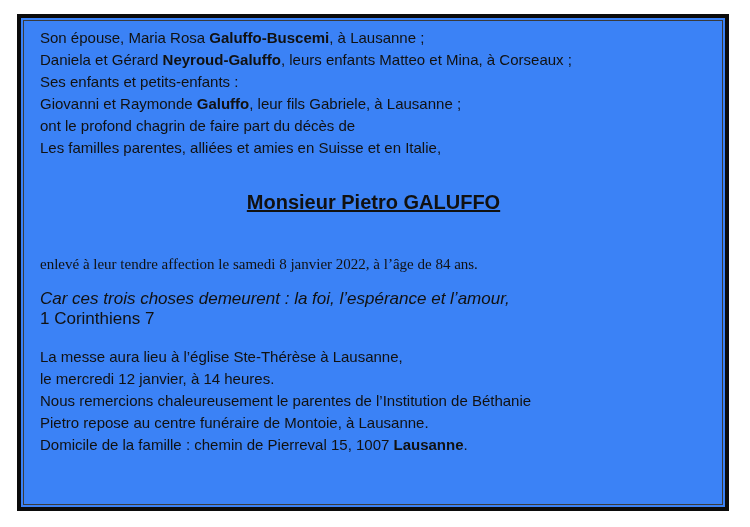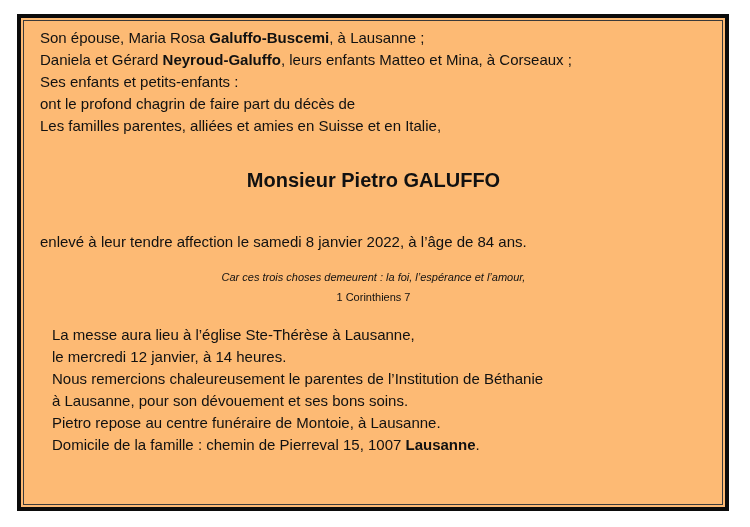--- a/index.html
+++ b/index.html
@@ -16,21 +16,21 @@
     color: #111111;
   }
   .frame-outer {
     position: absolute;
     left: 17px;
     top: 14px;
     width: 712px;
     height: 497px;
     box-sizing: border-box;
     border: 4px solid #0b0b0b;
-    background: #fdba74;
+    background: #3b82f6;
     padding: 2px;
   }
   .frame-inner {
     width: 100%;
     height: 100%;
     box-sizing: border-box;
     border: 1px solid #3a3a3a;
     padding: 6px 15px 0 16px;
   }
   .ln {
@@ -40,63 +40,65 @@
     white-space: nowrap;
   }
   .b { font-weight: bold; }
   .title {
     margin: 30px 0 0 0;
     font-size: 20px;
     font-weight: bold;
     line-height: 26px;
     text-align: center;
     white-space: nowrap;
+    text-decoration: underline;
   }
   .death {
     margin: 38px 0 0 0;
+    font-family: Liberation Serif, serif;
   }
   .quote {
     margin: 14px 0 0 0;
-    text-align: center;
+    text-align: left;
     font-style: italic;
-    font-size: 11px;
+    font-size: 17px;
     line-height: 20px;
   }
   .quote p { margin: 0; white-space: nowrap; }
   .quote .ref { font-style: normal; }
   .details {
-    margin: 17px 0 0 12px;
+    margin: 17px 0 0 0;
   }
 </style>
 </head>
 <body>
 
 <div class="frame-outer">
   <div class="frame-inner">
 
     <div class="family">
       <p class="ln"><span>Son épouse, Maria Rosa </span><span class="b">Galuffo-Buscemi</span><span>, à Lausanne ;</span></p>
       <p class="ln"><span>Daniela et Gérard </span><span class="b">Neyroud-Galuffo</span><span>, leurs enfants Matteo et Mina, à Corseaux ;</span></p>
       <p class="ln"><span>Ses enfants et petits-enfants :</span><span class="b"></span><span></span></p>
+      <p class="ln"><span>Giovanni et Raymonde </span><span class="b">Galuffo</span><span>, leur fils Gabriele, à Lausanne ;</span></p>
       <p class="ln"><span>ont le profond chagrin de faire part du décès de</span><span class="b"></span><span></span></p>
       <p class="ln"><span>Les familles parentes, alliées et amies en Suisse et en Italie,</span><span class="b"></span><span></span></p>
     </div>
 
     <p class="title">Monsieur Pietro GALUFFO</p>
 
     <p class="ln death">enlevé à leur tendre affection le samedi 8 janvier 2022, à l’âge de 84 ans.</p>
 
     <div class="quote">
       <p>Car ces trois choses demeurent : la foi, l’espérance et l’amour,</p>
       <p class="ref">1 Corinthiens 7</p>
     </div>
 
     <div class="details">
       <p class="ln"><span>La messe aura lieu à l’église Ste-Thérèse à Lausanne,</span><span class="b"></span><span></span></p>
       <p class="ln"><span>le mercredi 12 janvier, à 14 heures.</span><span class="b"></span><span></span></p>
       <p class="ln"><span>Nous remercions chaleureusement le parentes de l’Institution de Béthanie</span><span class="b"></span><span></span></p>
-      <p class="ln"><span>à Lausanne, pour son dévouement et ses bons soins.</span><span class="b"></span><span></span></p>
       <p class="ln"><span>Pietro repose au centre funéraire de Montoie, à Lausanne.</span><span class="b"></span><span></span></p>
       <p class="ln"><span>Domicile de la famille : chemin de Pierreval 15, 1007 </span><span class="b">Lausanne</span><span>.</span></p>
     </div>
 
   </div>
 </div>
 
 </body></html>

